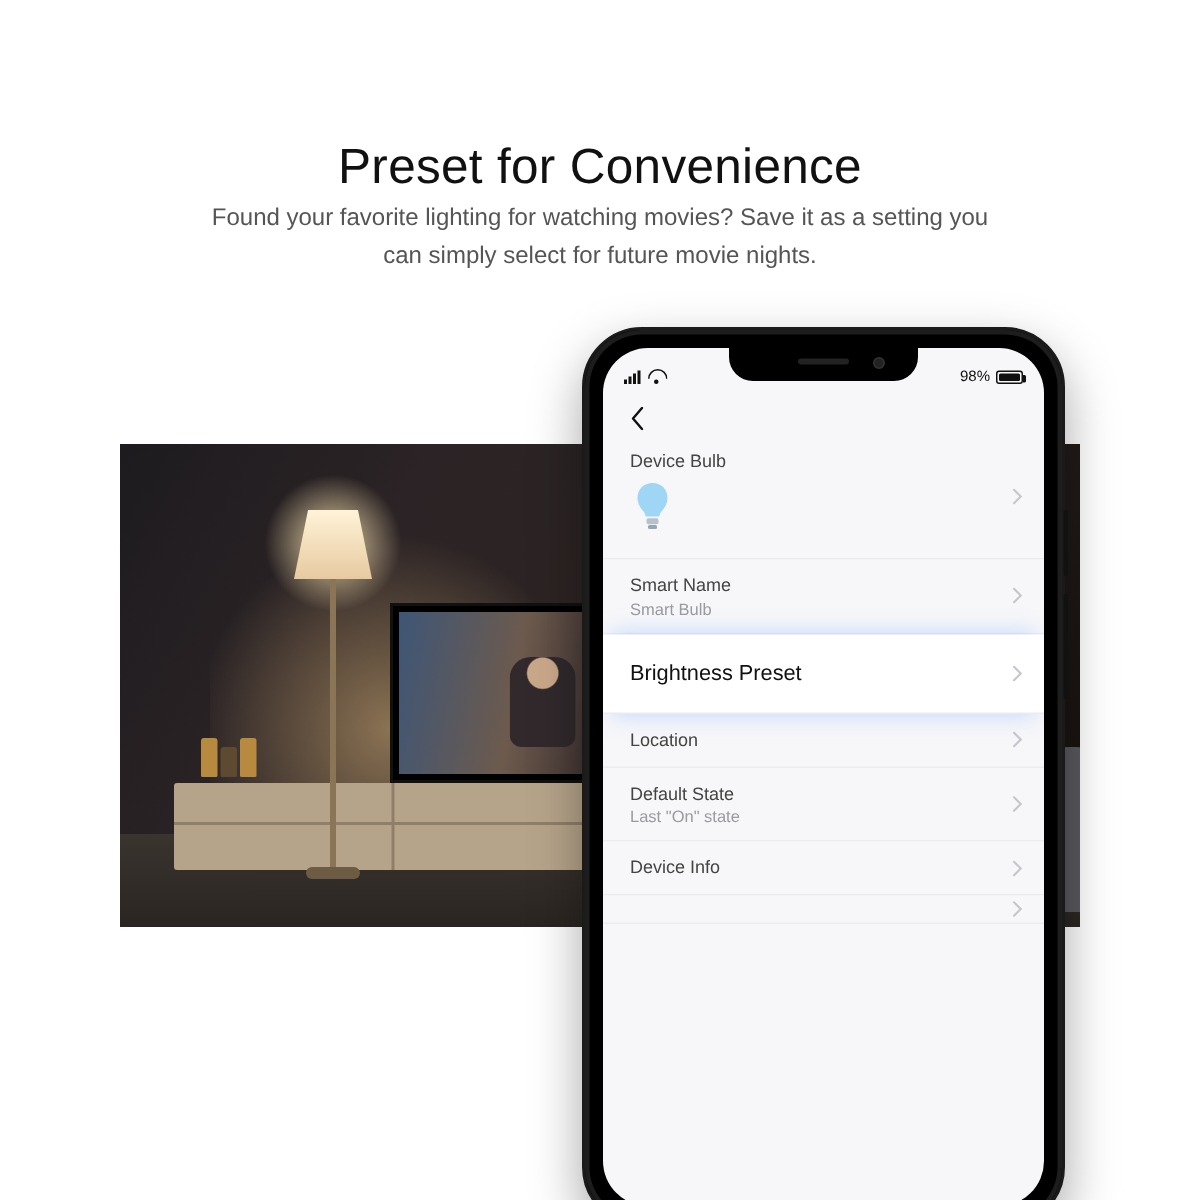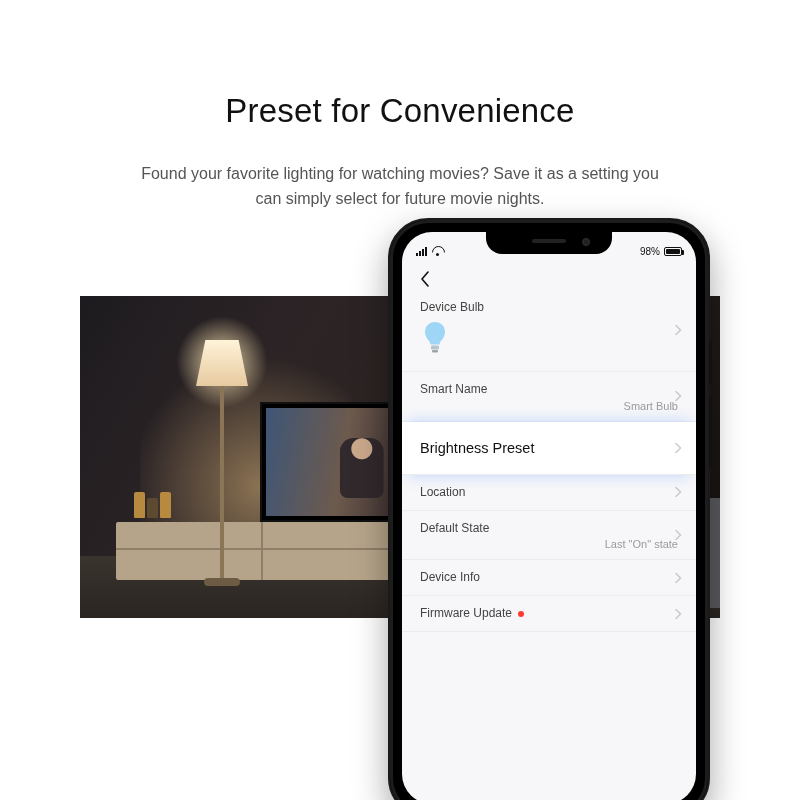--- a/index.html
+++ b/index.html
@@ -17,21 +17,21 @@
     font-weight: 500;
     color: #111;
     margin-top: 92px;
     letter-spacing: 0.2px;
   }
   .subheading {
     text-align: center;
     font-size: 16px;
     color: #555;
     line-height: 1.55;
-    margin: 32px auto 0;
+    margin: 4px auto 0;
     max-width: 520px;
   }
 
   
   .scene {
     position: absolute;
     left: 80px;
     top: 296px;
     width: 640px;
     height: 322px;
@@ -157,21 +157,21 @@
   .nav-back svg{width:10px;height:16px;}
 
   .rows{ position:absolute; left:0; right:0; top:58px; }
   .row{
     padding: 9px 18px;
     border-bottom:1px solid #ececef;
     position:relative;
     background:#f7f7f9;
   }
   .row .label{font-size:12px;color:#444;line-height:1.4;}
-  .row .value{font-size:11px;color:#9a9aa0;margin-top:2px;text-align:right;}
+  .row .value{font-size:11px;color:#9a9aa0;margin-top:2px;}
   .row .chev{
     position:absolute; right:14px; top:50%; transform:translateY(-50%);
     color:#c6c6cc;
   }
   .row .chev svg{width:7px;height:11px;display:block;}
   .row-icon .bulb{
     width:30px;height:36px;margin:4px 0 2px;
   }
   .row.highlight{
     background:#fff;
@@ -295,23 +295,20 @@
       <div class="row">
         <div class="label">Device Info</div>
         <span class="chev">
             <svg viewBox="0 0 7 11">
               <path d="M1 1l4.5 4.5L1 10" stroke="#c6c6cc" stroke-width="1.4" fill="none" stroke-linecap="round"></path>
             </svg>
           </span>
       </div>
 
       <div class="row">
-        <div class="label">
-          <span>Firmware Update</span><span class="dot-red"></span>
-        </div>
         <span class="chev">
             <svg viewBox="0 0 7 11">
               <path d="M1 1l4.5 4.5L1 10" stroke="#c6c6cc" stroke-width="1.4" fill="none" stroke-linecap="round"></path>
             </svg>
           </span>
       </div>
     </div>
   </div>
 </div>
 

